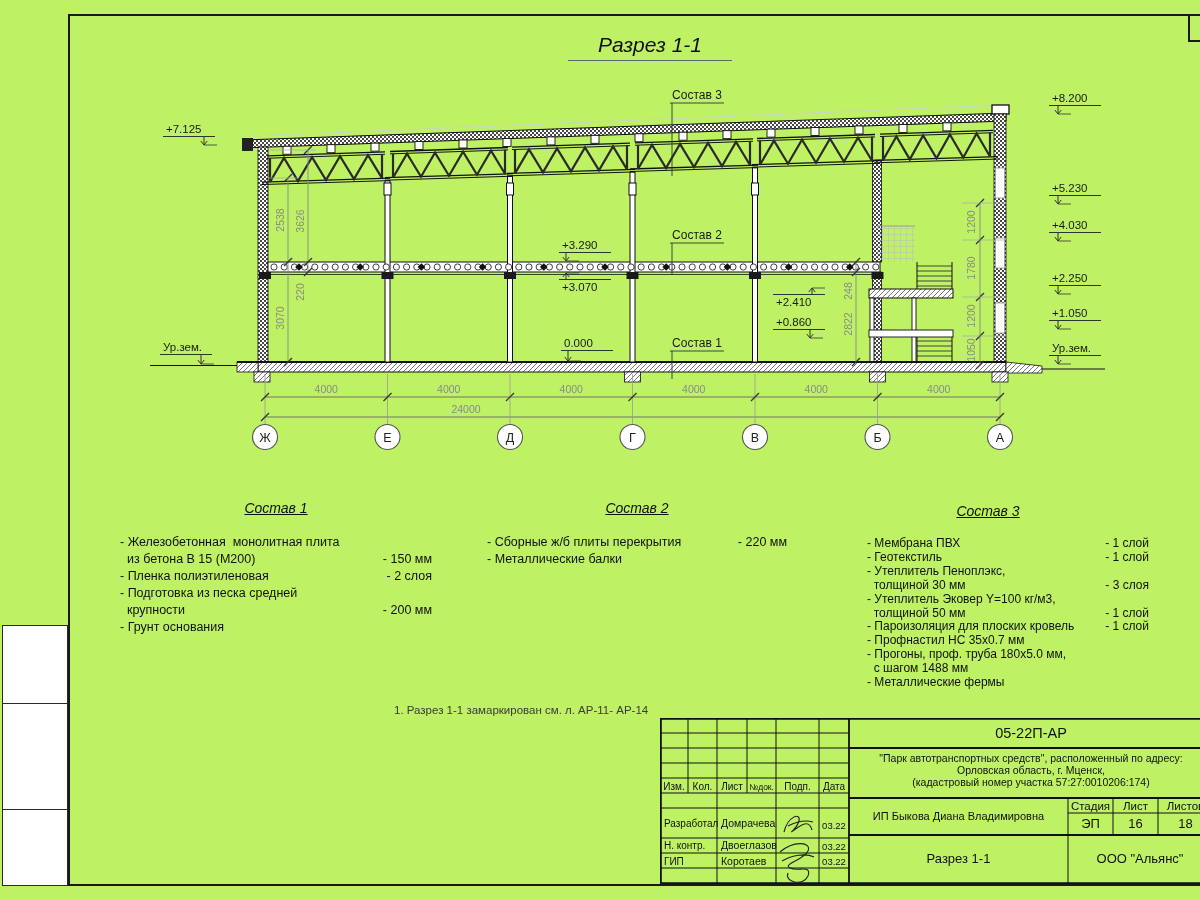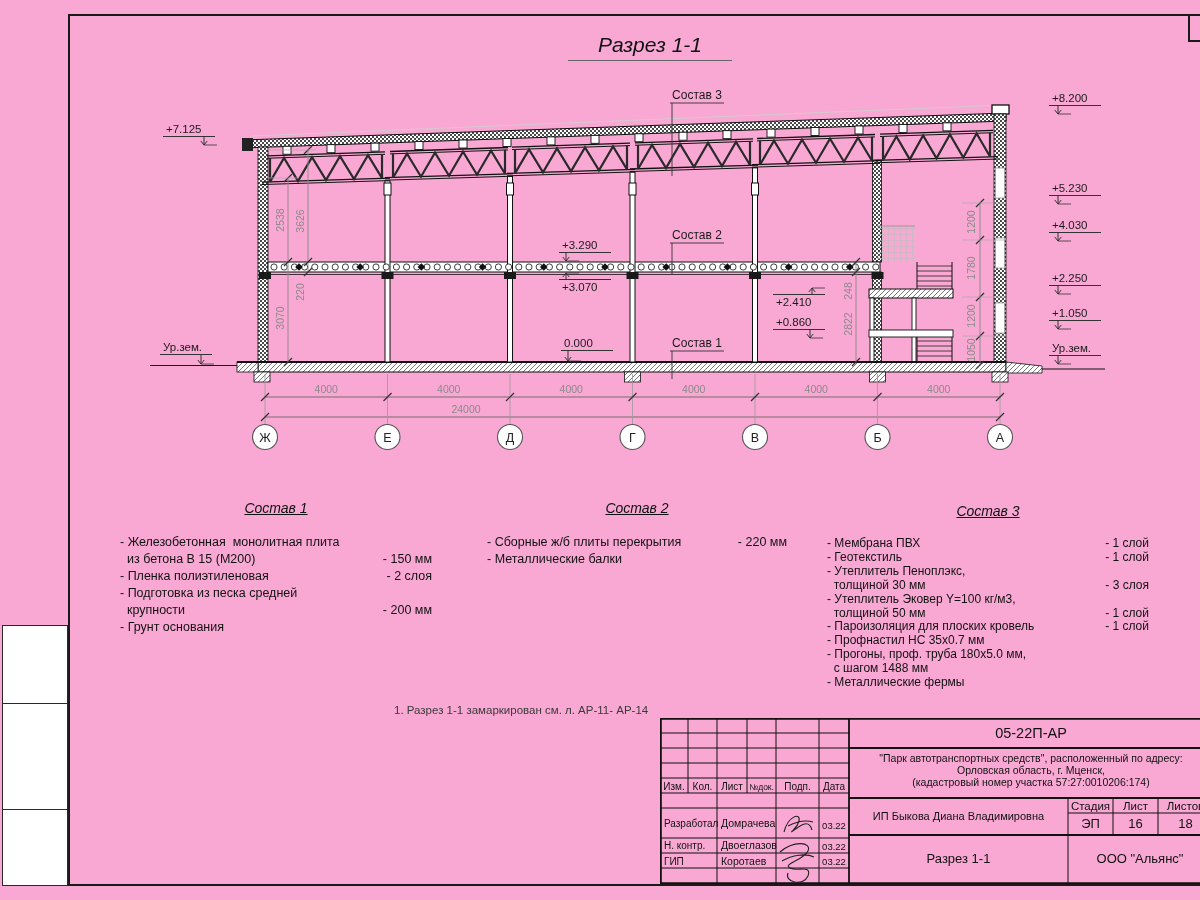--- a/index.html
+++ b/index.html
@@ -1,16 +1,16 @@
 <!DOCTYPE html>
 <html><head>
 <meta charset="utf-8">
 <style>
   html,body{margin:0;padding:0;background:#e8e8e8;}
-  #page{position:relative;width:1200px;height:900px;background:#f9a8d4;overflow:hidden;
+  #page{position:relative;width:1200px;height:900px;background:#bef264;overflow:hidden;
         font-family:"Liberation Sans",sans-serif;color:#111;}
   #frame{position:absolute;left:68px;top:14px;width:1140px;height:868px;
          border:2px solid #1a1a1a;border-right:none;}
   .mbox{position:absolute;left:2px;width:64px;border:1.5px solid #2a2a2a;background:#fff;}
   #cornerbox{position:absolute;left:1188px;top:14px;width:22px;height:24px;border:2px solid #1a1a1a;}
   #title{position:absolute;left:568px;top:33px;width:164px;text-align:center;
          font-style:italic;font-size:21px;color:#111;padding-bottom:3px;border-bottom:1px solid #666;}
   #note{position:absolute;left:350px;top:704px;font-size:11.5px;color:#3a3a3a;margin-left:44px;}
   svg{position:absolute;}
   svg text{font-family:"Liberation Sans",sans-serif;}
@@ -18,21 +18,21 @@
   .elev{fill:#1a1a1a;font-size:11.5px;}
   .axl{fill:#222;font-size:12.5px;}
   .lbl{fill:#1a1a1a;font-size:12px;}
   .comp{position:absolute;}
   .comp-title{font-style:italic;font-size:14px;text-align:center;
               text-decoration:underline;margin-bottom:18px;}
   .comp-item{display:flex;justify-content:space-between;align-items:flex-end;
              font-size:12.5px;line-height:17px;}
   .comp-text{white-space:pre-wrap;}
   .comp-val{white-space:nowrap;padding-left:8px;}
-  .comp3 .comp-item{font-size:12px;line-height:13.9px;}
+  .comp3 .comp-item{font-size:12px;line-height:13.9px;margin-left:40px;}
   
   .tb-lab{font-size:10px;fill:#111}
   .tb-lab-sm{font-size:8.5px;fill:#111}
   .tb-name{font-size:10.5px;fill:#111}
   .tb-date{font-size:9.5px;fill:#111}
   .tb-doc{font-size:14.5px;fill:#111}
   .tb-proj{font-size:10.5px;fill:#111}
   .tb-client{font-size:11px;fill:#111}
   .tb-big{font-size:13px;fill:#111}
   .tb-stage{font-size:11.5px;fill:#111}

